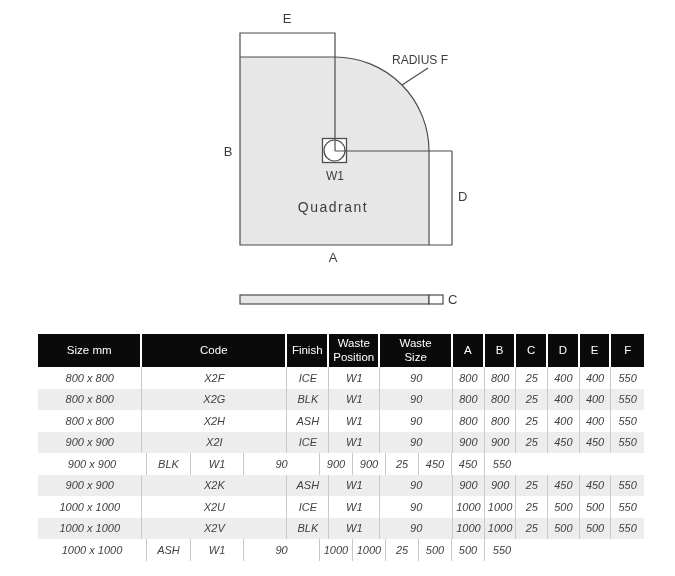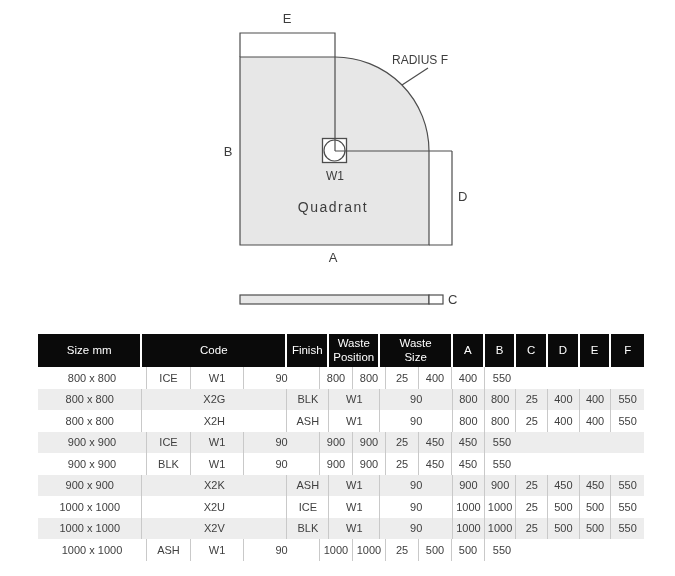--- a/index.html
+++ b/index.html
@@ -16,21 +16,21 @@
   
   #spec-table{position:absolute;left:38px;top:334px;width:606px;font-size:11px;color:#404040;}
   .thead{display:flex;}
   .th{
     background:#0a0a0a;color:#fff;height:33px;box-sizing:border-box;
     display:flex;align-items:center;justify-content:center;text-align:center;
     font-size:11.5px;line-height:1.15;white-space:pre-line;
     border-right:2px solid #ffffff;
   }
   .th:last-child{border-right:none;}
-  .tbody{display:block;}
+  .tbody{display:block;font-style:italic;}
   .tr{display:flex;}
   .tr.odd{background:#ffffff;}
   .tr.even{background:#ededed;}
   .td{
     height:21.5px;box-sizing:border-box;display:flex;align-items:center;justify-content:center;
     text-align:center;border-right:1px solid #c9c9c9;
   }
   .td:last-child{border-right:none;text-align:right;}
   .col0{width:109px}.col1{width:151px}.col2{width:44px}.col3{width:53px}.col4{width:76px}
   .col5{width:33px}.col6{width:33px}.col7{width:33px}.col8{width:33px}.col9{width:33px}.col10{width:34px}
@@ -80,20 +80,21 @@
         <div class="th col5">A</div>
         <div class="th col6">B</div>
         <div class="th col7">C</div>
         <div class="th col8">D</div>
         <div class="th col9">E</div>
         <div class="th col10">F</div>
       </div>
     <div class="tbody">
         <div class="tr odd">
           <div class="td col0">800 x 800</div>
+          <div class="td col1">X2F</div>
           <div class="td col2">ICE</div>
           <div class="td col3">W1</div>
           <div class="td col4">90</div>
           <div class="td col5">800</div>
           <div class="td col6">800</div>
           <div class="td col7">25</div>
           <div class="td col8">400</div>
           <div class="td col9">400</div>
           <div class="td col10">550</div>
         </div>
@@ -118,20 +119,21 @@
           <div class="td col4">90</div>
           <div class="td col5">800</div>
           <div class="td col6">800</div>
           <div class="td col7">25</div>
           <div class="td col8">400</div>
           <div class="td col9">400</div>
           <div class="td col10">550</div>
         </div>
         <div class="tr even">
           <div class="td col0">900 x 900</div>
+          <div class="td col1">X2I</div>
           <div class="td col2">ICE</div>
           <div class="td col3">W1</div>
           <div class="td col4">90</div>
           <div class="td col5">900</div>
           <div class="td col6">900</div>
           <div class="td col7">25</div>
           <div class="td col8">450</div>
           <div class="td col9">450</div>
           <div class="td col10">550</div>
         </div>

